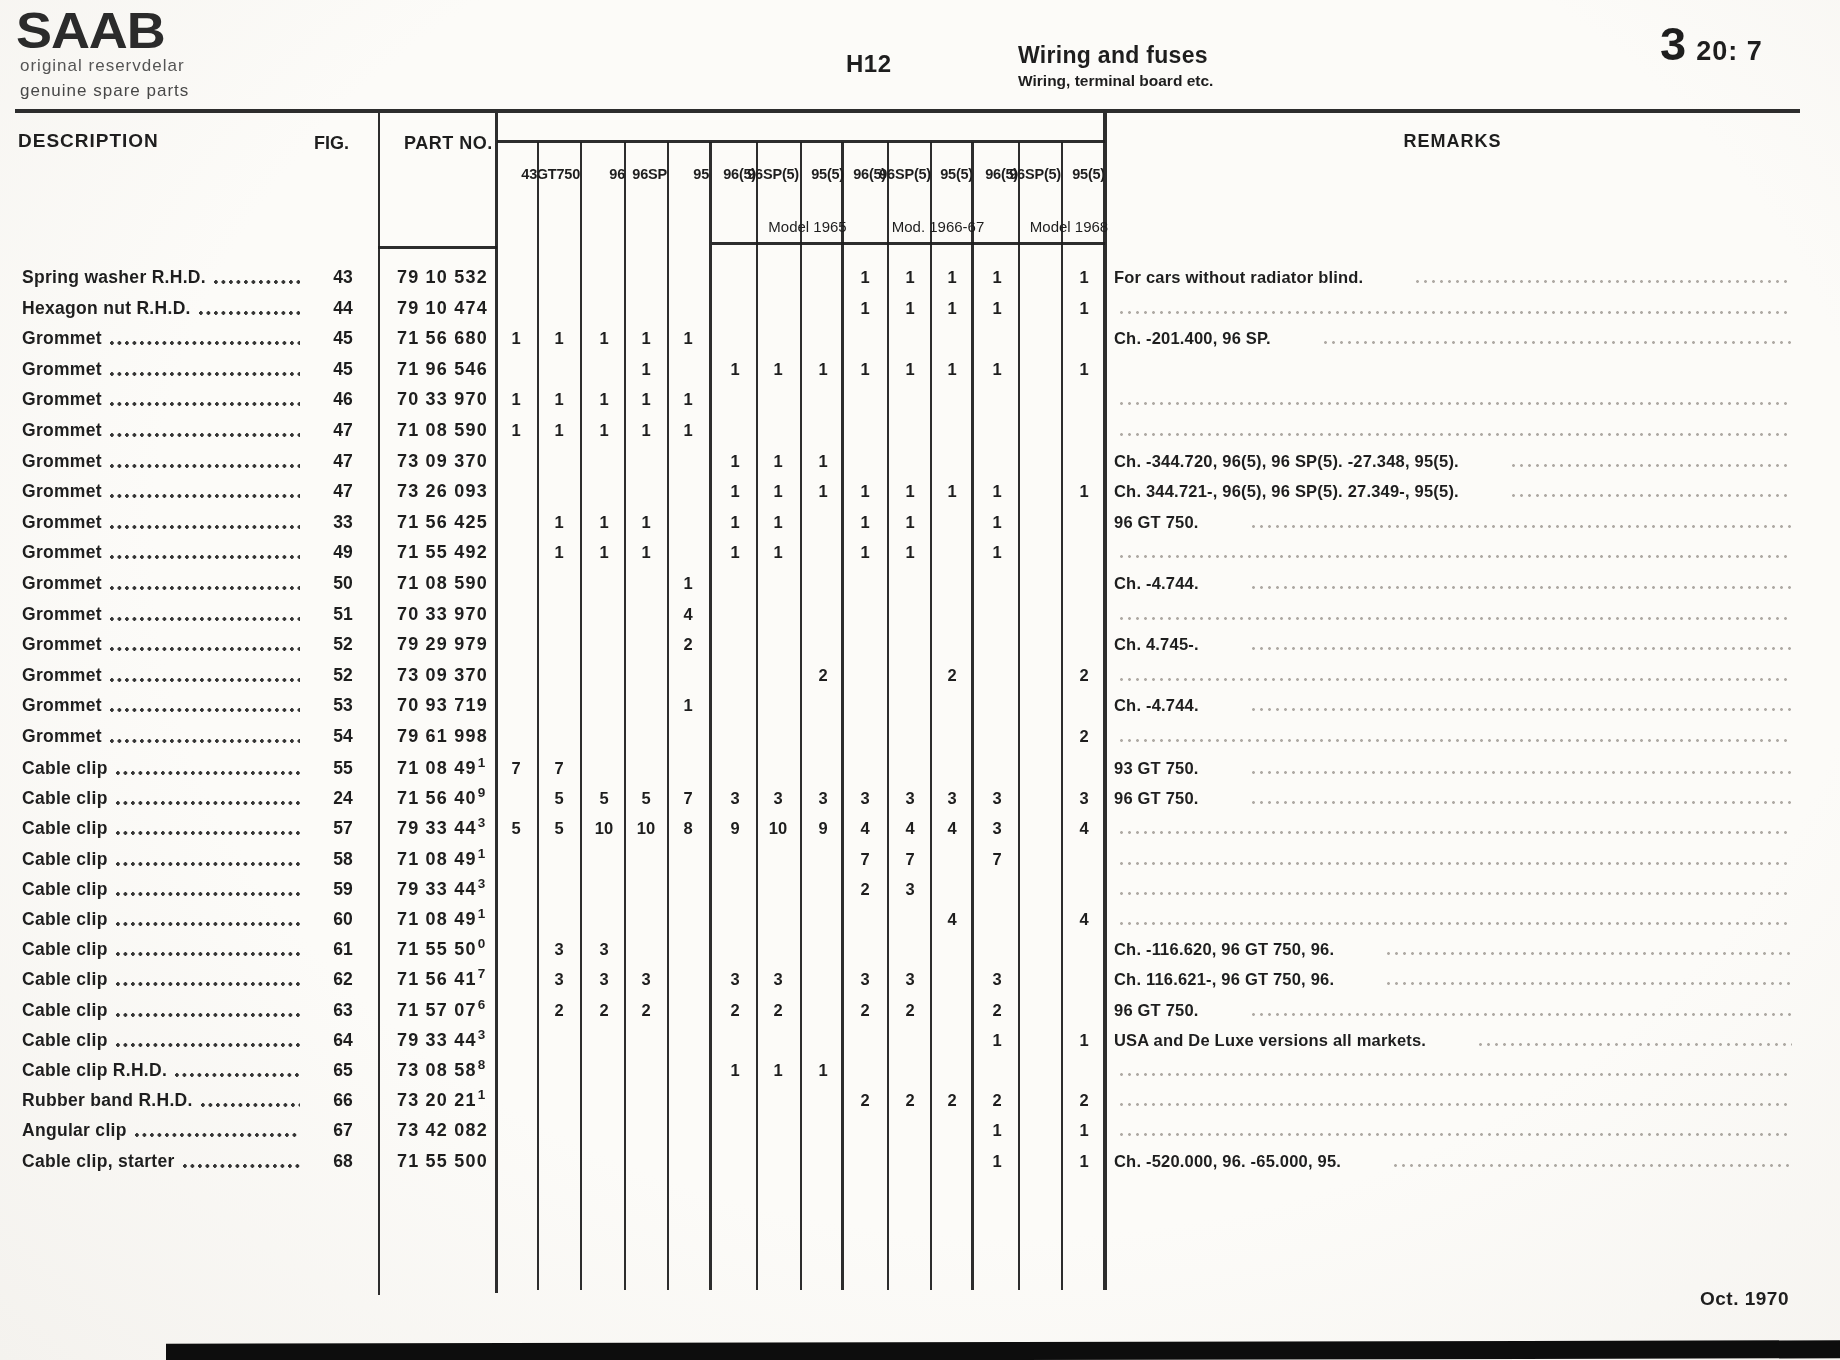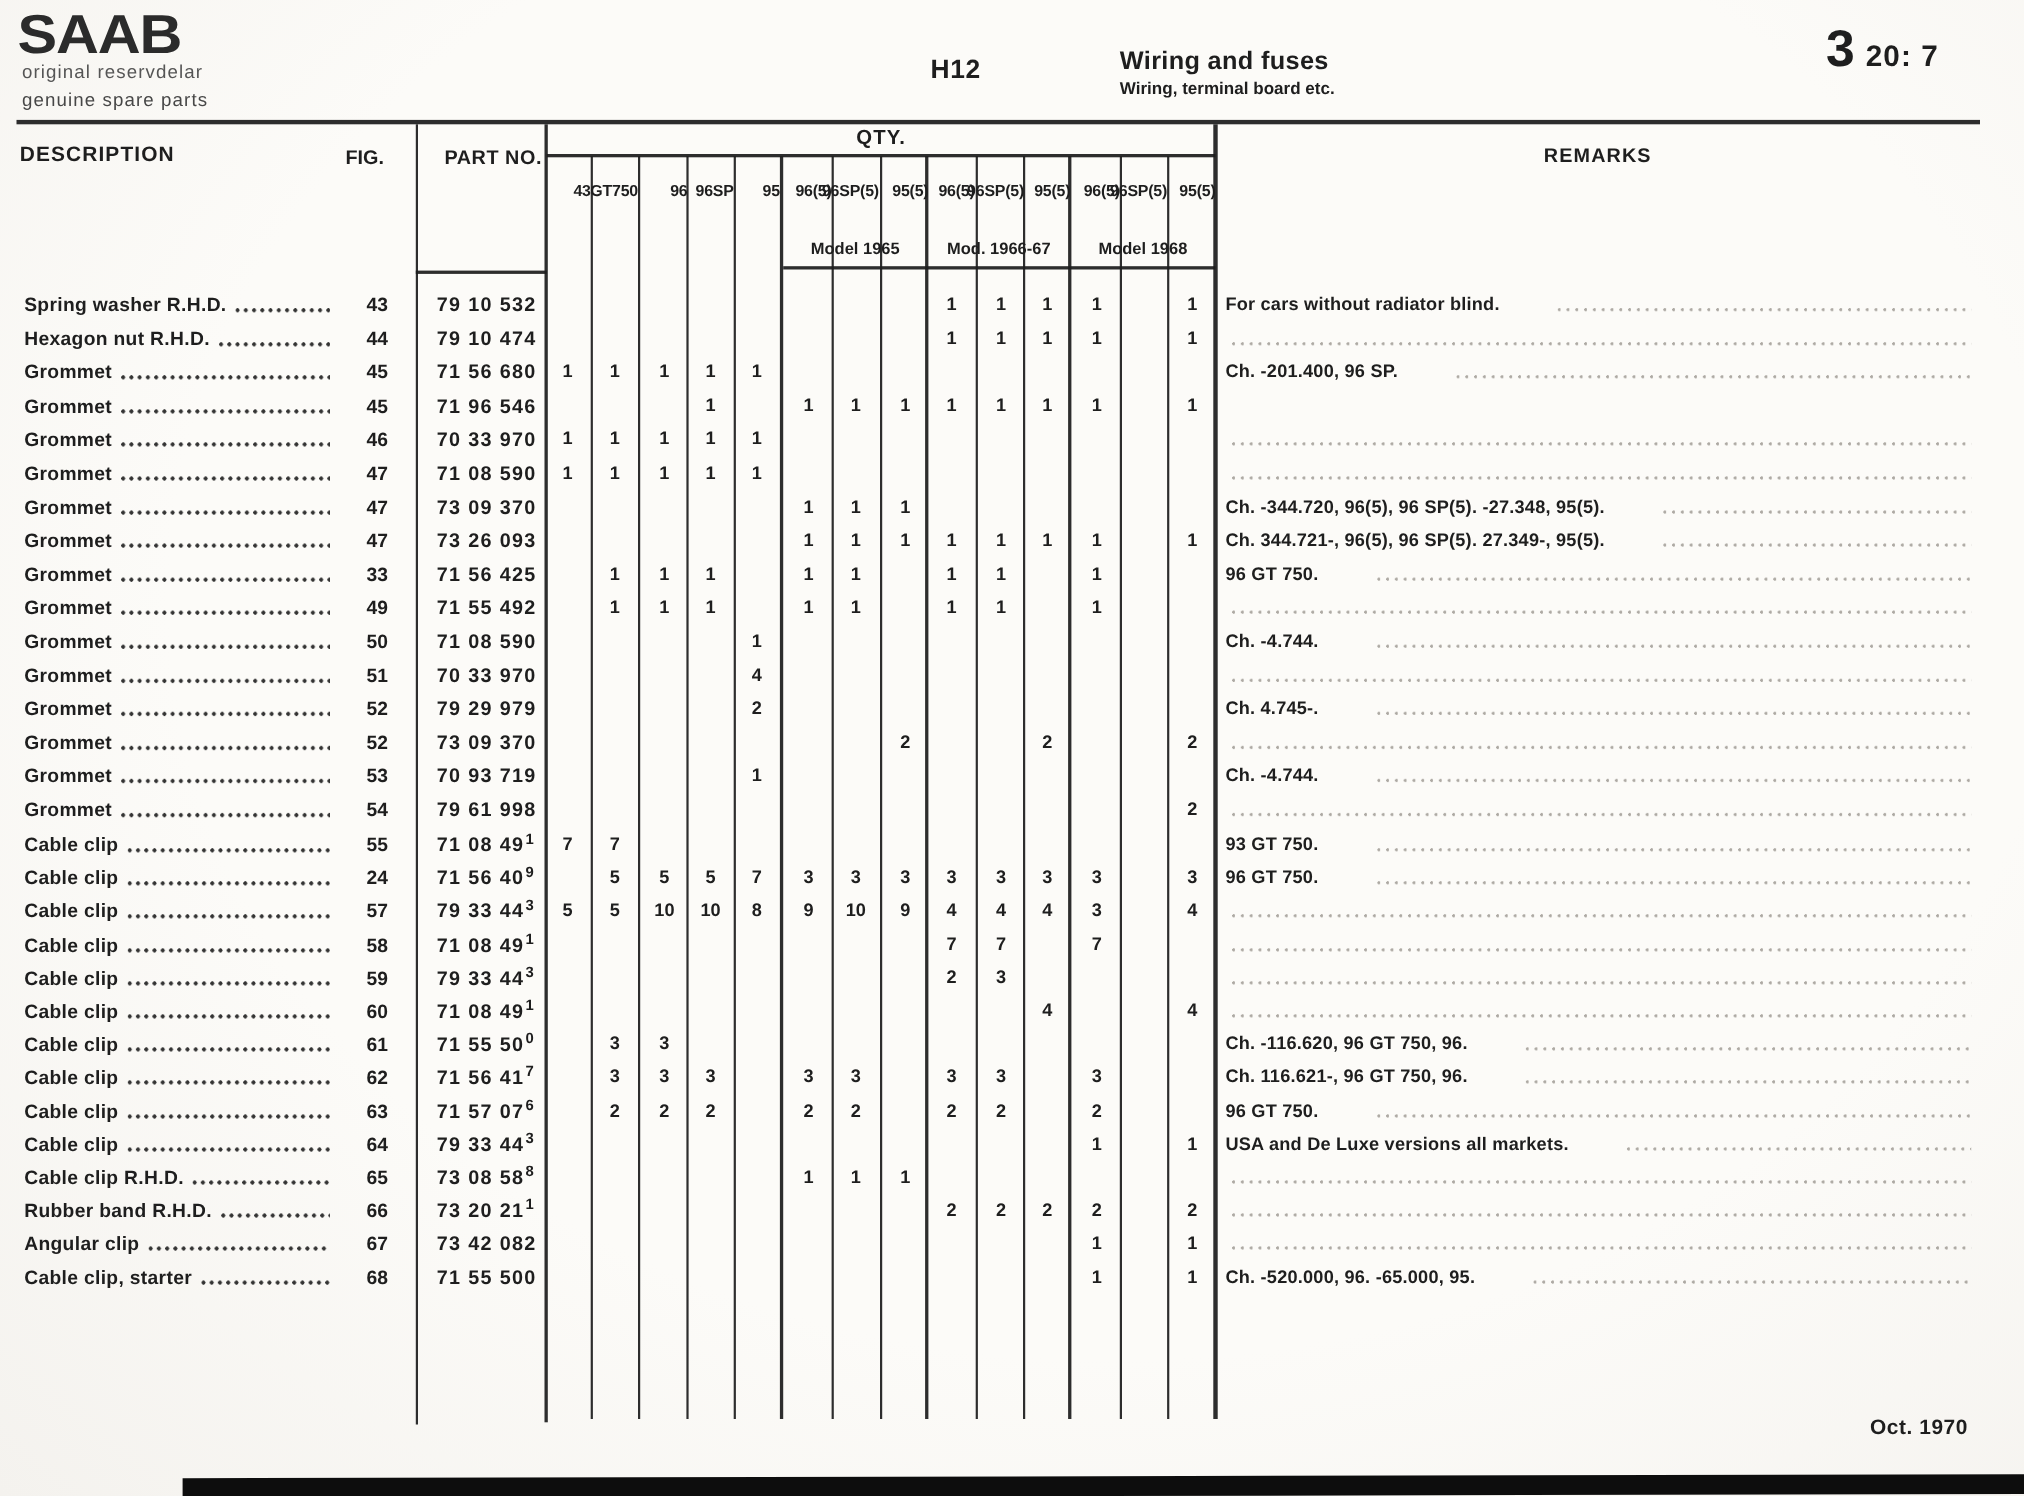--- a/index.html
+++ b/index.html
@@ -22,22 +22,22 @@
   .pagenum .big{font-size:47px;font-weight:800;}
   .pagenum .small{font-size:27px;font-weight:700;margin-left:10px;letter-spacing:1px;}
   
   .h-desc{position:absolute;left:18px;top:130px;font-size:19px;font-weight:700;letter-spacing:1px;}
   .h-fig{position:absolute;left:314px;top:133px;font-size:18px;font-weight:700;}
   .h-part{position:absolute;left:404px;top:133px;font-size:18px;font-weight:700;letter-spacing:.5px;}
   .h-qty{position:absolute;left:497px;width:608px;top:114px;text-align:center;font-size:18.5px;font-weight:700;letter-spacing:1px;}
   .h-rem{position:absolute;left:1105px;width:695px;top:131px;text-align:center;font-size:18px;font-weight:700;letter-spacing:1px;}
   .qcol{position:absolute;top:144px;height:60px;display:flex;flex-direction:row;justify-content:flex-end;
         align-items:center;font-size:14.5px;font-weight:700;line-height:1.12;letter-spacing:-.2px;}
-  .mlabel{position:absolute;top:213px;height:26px;font-size:15px;font-weight:700;display:flex;
-          align-items:center;justify-content:center;white-space:nowrap;}
+  .mlabel{position:absolute;top:213px;height:26px;font-size:15px;font-weight:400;display:flex;
+          align-items:center;justify-content:center;white-space:nowrap;padding-left:30px;}
   
   .trow{position:absolute;left:0;width:1840px;height:30px;}
   .cdesc{position:absolute;left:22px;width:288px;top:0;height:30px;display:flex;}
   .cdesc .t{font-size:17.5px;font-weight:700;line-height:30px;letter-spacing:.3px;white-space:nowrap;}
   .dots{flex:1 1 auto;height:4px;align-self:flex-end;margin:0 10px 8px 8px;
         background-image:radial-gradient(circle at 2px 2px, rgba(35,35,35,.92) 1.6px, transparent 2px);
         background-size:7.5px 4px;background-repeat:repeat-x;}
   .cfig{position:absolute;left:318px;width:50px;text-align:center;font-size:17.5px;font-weight:700;line-height:30px;}
   .cpart{position:absolute;left:397px;font-size:18px;font-weight:700;line-height:30px;letter-spacing:1.2px;white-space:nowrap;}
   .cpart .sup{font-size:13.5px;position:relative;top:-7px;letter-spacing:0;margin-left:1px;}
@@ -63,21 +63,20 @@
   <div class="ptitle">Wiring and fuses</div>
   <div class="psub">Wiring, terminal board etc.</div>
   <div class="pagenum">
     <span class="big">3</span>
     <span class="small">20: 7</span>
   </div>
 
   <div class="h-desc">DESCRIPTION</div>
   <div class="h-fig">FIG.</div>
   <div class="h-part">PART NO.</div>
-  <div class="h-qty">QTY.</div>
   <div class="h-rem">REMARKS</div>
 
   <div id="tbl" class="abs" style="left:0;top:0;width:1840px;height:1360px;">
       <div class="hline" style="left: 15px; top: 109px; width: 1785px; height: 4px;"></div>
       <div class="hline" style="left: 497px; top: 140px; width: 608px; height: 3px;"></div>
       <div class="hline" style="left: 712px; top: 242px; width: 393px; height: 3px;"></div>
       <div class="hline" style="left: 378px; top: 246px; width: 119px; height: 3px;"></div>
       <div class="vline" style="left: 378px; top: 113px; height: 1182px; width: 2px;"></div>
       <div class="vline" style="left: 495px; top: 113px; height: 1180px; width: 3px;"></div>
       <div class="vline" style="left: 537px; top: 142px; height: 1148px; width: 2px;"></div>

